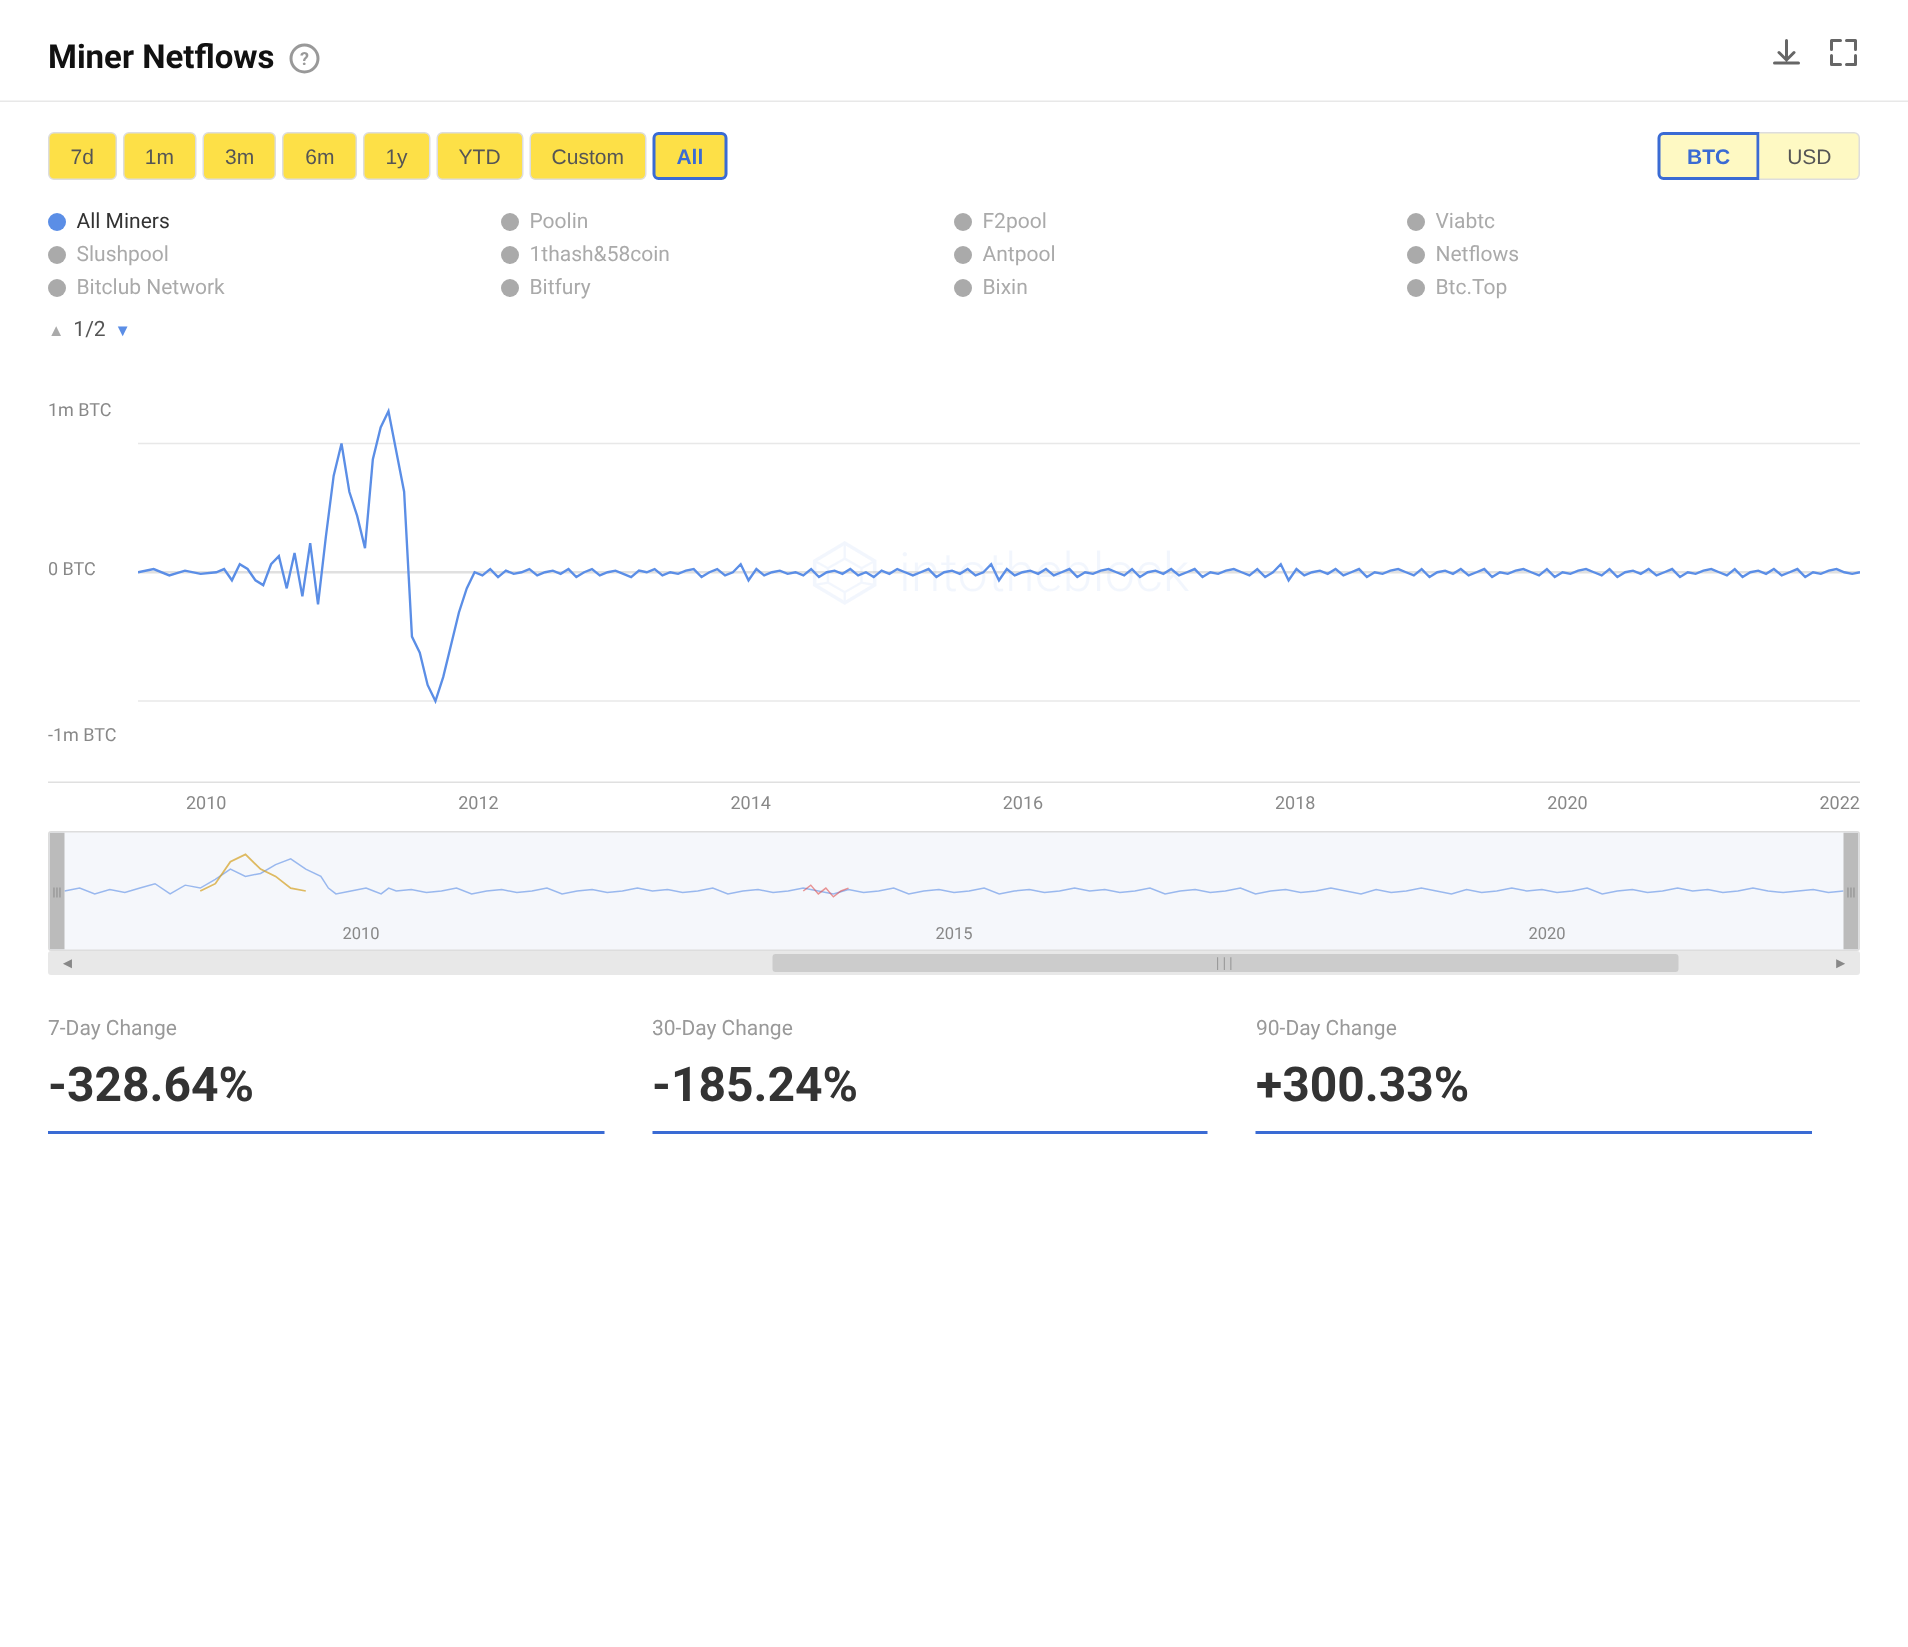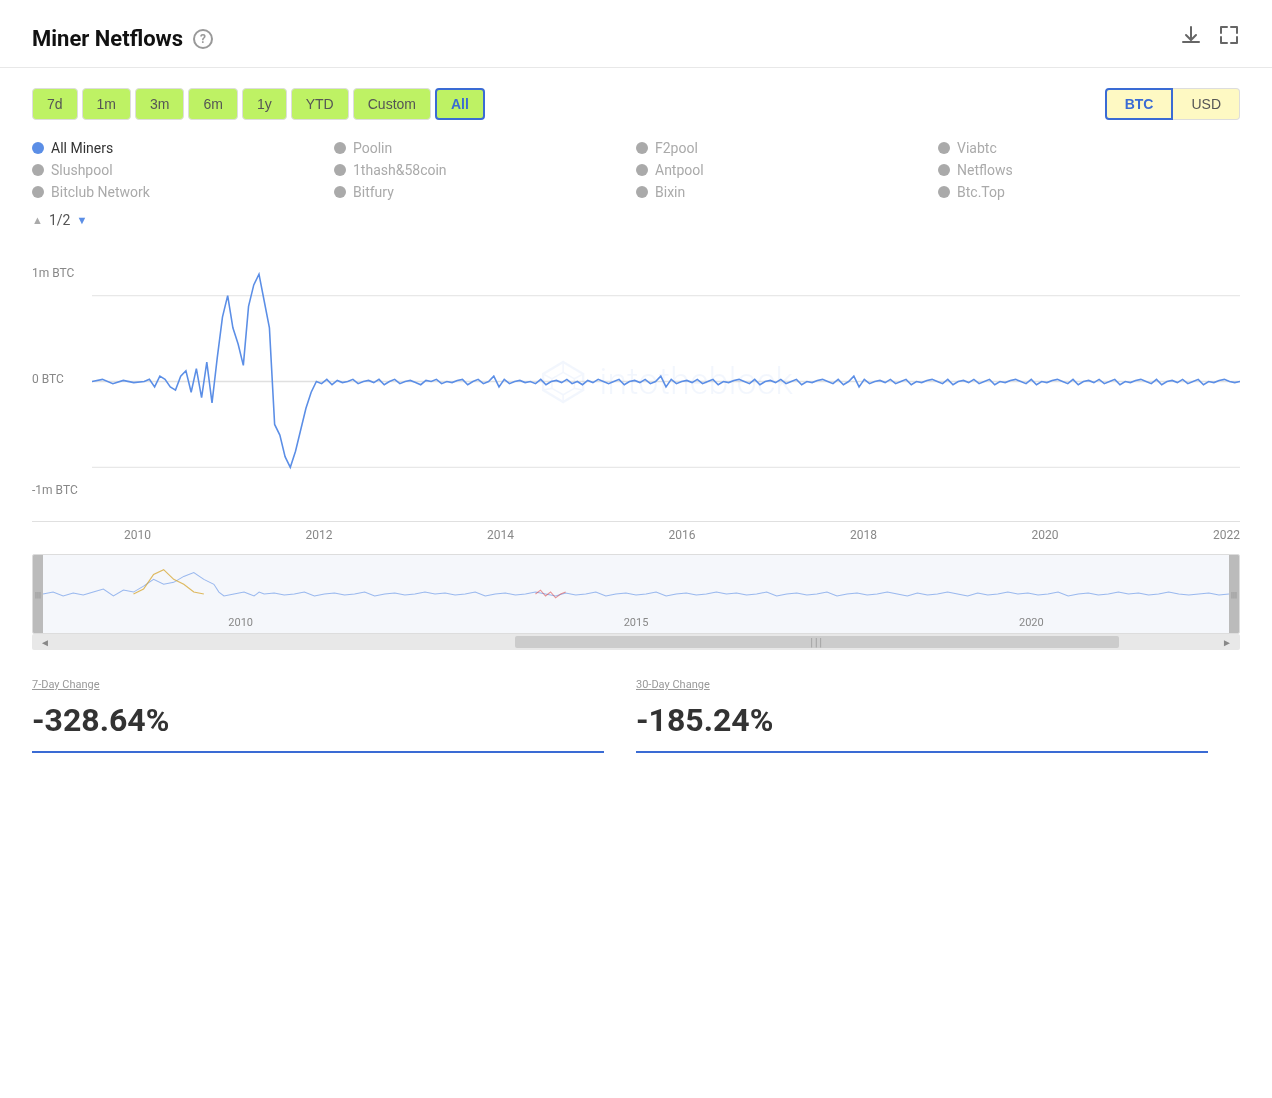--- a/index.html
+++ b/index.html
@@ -65,21 +65,21 @@
     }
 
     .time-filters {
       display: flex;
       gap: 4px;
     }
 
     .time-btn {
       padding: 6px 14px;
       border: 1px solid #ddd;
-      background: #bef264;
+      background: #fde047;
       border-radius: 4px;
       font-size: 14px;
       color: #555;
       cursor: pointer;
     }
 
     .time-btn.active {
       border: 2px solid #3a6bd4;
       color: #3a6bd4;
       font-weight: 600;
@@ -300,24 +300,23 @@
     }
 
     .stat-item {
       flex: 1;
       border-bottom: 2px solid #3a6bd4;
       padding-bottom: 12px;
       margin-right: 32px;
     }
 
     .stat-label {
-      font-size: 11px;
+      font-size: 14px;
       color: #999;
       margin-bottom: 10px;
-      text-decoration: underline;
     }
 
     .stat-value {
       font-size: 32px;
       font-weight: 700;
       color: #222;
     }
 
     .stat-value.negative { color: #333; }
     .stat-value.positive { color: #333; }
@@ -508,13 +507,17 @@
 
 <div class="stats-section">
   <div class="stat-item">
     <div class="stat-label">7-Day Change</div>
     <div class="stat-value negative">-328.64%</div>
   </div>
   <div class="stat-item">
     <div class="stat-label">30-Day Change</div>
     <div class="stat-value negative">-185.24%</div>
   </div>
+  <div class="stat-item">
+    <div class="stat-label">90-Day Change</div>
+    <div class="stat-value positive">+300.33%</div>
+  </div>
 </div>
 
 </body></html>

